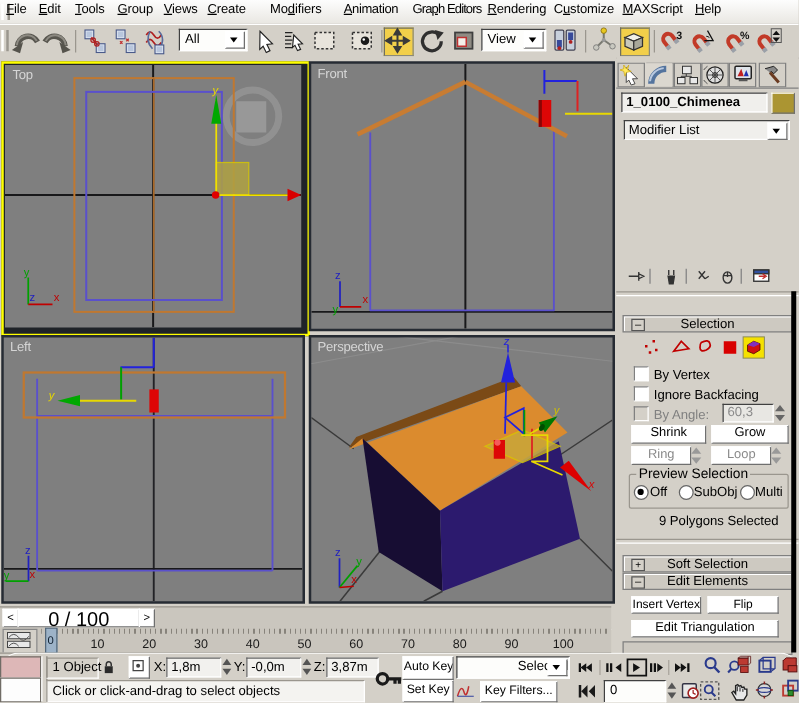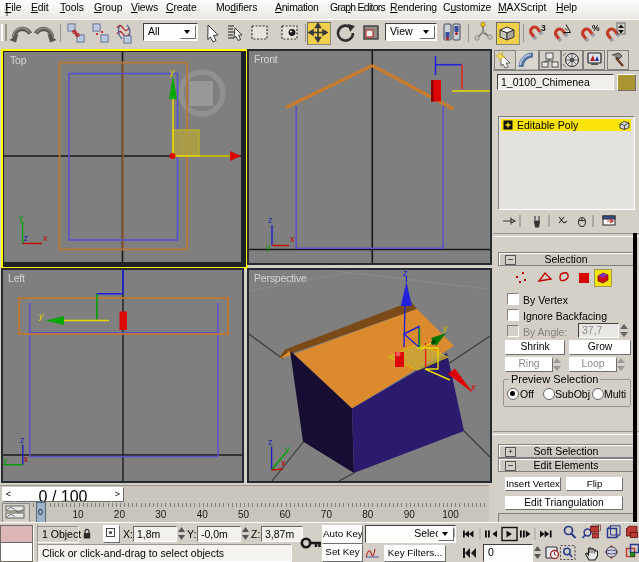--- a/index.html
+++ b/index.html
@@ -368,38 +368,33 @@
       <polygon points="97,11 100,5 102,11" fill="#c02020"></polygon>
       <polygon points="102,11 104,6 106,11" fill="#2030b0"></polygon>
       <rect x="98" y="13" width="7" height="2" fill="#555"></rect>
 
       <path d="M119 5 l7 -2 3 3 -3 3 -2 -2 -1 1" fill="#888" stroke="#222" stroke-width="0.8"></path>
       <path d="M123 8 l7 8" stroke="#6a3a20" stroke-width="2.4"></path>
     </svg>
   </div>
 
   <div class="abs sunk" style="left:4px;top:29px;width:115px;height:14px;border-color:#404040 #fff #fff #404040;background:#f0efec;">
-    <div style="font-size:10.5px;padding:1px 0 0 3px;">1_0100_Chimenea</div>
+    <div style="font-size:10.5px;padding:1px 0 0 3px;font-weight:bold;">1_0100_Chimenea</div>
   </div>
   <div class="abs" style="left:124px;top:29px;width:17px;height:15px;background:#ab9532;border:1px solid #6f6f6f;border-top-color:#fff;border-left-color:#fff;"></div>
 
-
-  <div class="abs" style="left:5px;top:71px;width:135px;height:92px;background:#e3e2de;border:1px solid #808080;border-bottom-color:#fff;border-right-color:#fff;">
-    <div class="abs" style="left:2px;top:2px;width:130px;height:12px;background:#fbe40a;">
-      <svg class="abs" style="left:2px;top:1px" width="11" height="10">
-          <rect x="0.5" y="0.5" width="9" height="9" fill="#111"></rect>
-          <path d="M2.5 5 h5 M5 2.5 v5" stroke="#fbe40a" stroke-width="1.3"></path>
+  <div class="abs sunk" style="left:6px;top:51px;width:131px;height:14px;border-color:#404040 #fff #fff #404040;background:#f0efec;">
+    <div style="font-size:10.5px;padding:1px 0 0 3px;">Modifier List</div>
+    <div class="abs raised" style="right:1px;top:1px;width:14px;height:12px;">
+      <svg width="12" height="10">
+          <polygon points="3,4 9,4 6,8" fill="#000"></polygon>
         </svg>
-      <div class="abs" style="left:16px;top:0px;font-size:10.5px;color:#000;">Editable Poly</div>
-      <svg class="abs" style="left:118px;top:1px" width="11" height="10">
-          <polygon points="1,4 5,1.5 10,3 10,7.5 5.5,9.5 1,8" fill="#d8d8d8" stroke="#222" stroke-width="0.8"></polygon>
-          <path d="M1 4 L5.5 5.5 L10 3 M5.5 5.5 V9.5" stroke="#222" stroke-width="0.8" fill="none"></path>
-        </svg>
-    </div>
-  </div>
+    </div>
+  </div>
+
 
   <svg class="abs" style="left:0;top:167px" width="146" height="18" viewBox="0 0 146 18">
     <g stroke="#333" stroke-width="1.1" fill="none">
       <path d="M10 9 h8 M18 5.5 v7 M18 7 l4 2 -4 2z"></path>
       <line x1="27" y1="3" x2="27" y2="15" stroke="#888"></line>
       <path d="M42 4 v4 m4 -4 v4 m-4.5 1 h5 l-1 6 h-3 z" fill="#333"></path>
       <line x1="56" y1="3" x2="56" y2="15" stroke="#888"></line>
       <path d="M66 5 l5 6 m0 -6 l-5 6 m5 0 l3 -2"></path>
       <ellipse cx="89" cy="10" rx="3.5" ry="4.5"></ellipse>
       <path d="M89 5.5 v4 m-3.5 -1 h7"></path>
@@ -433,21 +428,21 @@
     </g>
   </svg>
 
   <div class="abs sunk" style="left:14px;top:248px;width:10px;height:10px;"></div>
   <div class="abs" style="left:30px;top:249px;font-size:10.5px;">By Vertex</div>
   <div class="abs sunk" style="left:14px;top:264px;width:10px;height:10px;"></div>
   <div class="abs" style="left:30px;top:265px;font-size:10.5px;">Ignore Backfacing</div>
   <div class="abs sunk" style="left:14px;top:280px;width:10px;height:10px;background:#d4d0c8;"></div>
   <div class="abs" style="left:30px;top:281px;font-size:10.5px;color:#808080;">By Angle:</div>
   <div class="abs sunk" style="left:85px;top:278px;width:39px;height:13px;background:#e8e7e3;border-color:#404040 #fff #fff #404040;">
-    <div style="font-size:10.5px;color:#8a8a8a;padding:0 0 0 3px;">37,7</div>
+    <div style="font-size:10.5px;color:#8a8a8a;padding:0 0 0 3px;">60,3</div>
   </div>
   <div class="abs" style="left:125px;top:278px;width:12px;height:15px;">
     <svg width="12" height="15">
         <g fill="#666">
           <polygon points="2,6 10,6 6,1"></polygon>
           <polygon points="2,9 10,9 6,14"></polygon>
         </g>
       </svg>
   </div>
 
@@ -484,20 +479,21 @@
   <div class="abs" style="left:10px;top:334px;width:126px;height:26px;border:1px solid #9a968e;border-radius:2px;"></div>
   <div class="abs" style="left:16px;top:328px;background:#d4d0c8;font-size:11px;padding:0 2px;">Preview Selection</div>
   <div class="abs" style="left:14px;top:343px;width:10px;height:10px;border-radius:50%;background:#fff;border:1px solid #666;"></div>
   <div class="abs" style="left:17px;top:346px;width:5px;height:5px;border-radius:50%;background:#000;"></div>
   <div class="abs" style="left:27px;top:343px;font-size:10.5px;">Off</div>
   <div class="abs" style="left:50px;top:343px;width:10px;height:10px;border-radius:50%;background:#fff;border:1px solid #666;"></div>
   <div class="abs" style="left:62px;top:343px;font-size:10.5px;">SubObj</div>
   <div class="abs" style="left:99px;top:343px;width:10px;height:10px;border-radius:50%;background:#fff;border:1px solid #666;"></div>
   <div class="abs" style="left:111px;top:343px;font-size:10.5px;">Multi</div>
 
+  <div class="abs" style="left:0px;top:366px;width:146px;text-align:center;font-size:10.5px;"><span style="margin-left:18px">9 Polygons Selected</span></div>
   <div class="abs" style="left:0;top:386px;width:146px;height:2px;border-top:1px solid #9a968e;border-bottom:1px solid #fff;"></div>
 
   <div class="abs" style="left:5px;top:399px;width:134px;height:12px;background:#cdc9c1;border:1px solid #808080;box-shadow:inset 1px 1px 0 #fff;">
     <div class="abs" style="left:6px;top:2px;width:9px;height:8px;border:1px solid #555;background:#d4d0c8;font-size:8px;line-height:7px;text-align:center;">+</div>
     <div style="text-align:center;font-size:10.5px;">Soft Selection</div>
   </div>
 
   <div class="abs" style="left:5px;top:413px;width:134px;height:12px;background:#cdc9c1;border:1px solid #808080;box-shadow:inset 1px 1px 0 #fff;">
     <div class="abs" style="left:6px;top:2px;width:9px;height:8px;border:1px solid #555;background:#d4d0c8;font-size:9px;line-height:6px;text-align:center;">–</div>
     <div style="text-align:center;font-size:10.5px;">Edit Elements</div>
@@ -552,21 +548,21 @@
       <rect x="3" y="9" width="18" height="5" fill="#e8e8e8" stroke="#444" stroke-width="0.8"></rect>
       <path d="M4 6 q4 -5 8 0 t8 -1 M4 13 q4 -5 8 0" stroke="#555" fill="none" stroke-width="0.8"></path>
     </svg>
   </div>
 
   <div class="abs" style="left:36px;top:0px;width:8px;height:19px;background:#9db3c8;border:1px solid #55687a;">
     <div style="font-size:9px;color:#102030;margin:4px 0 0 1px;">0</div>
   </div>
 </div>
 
-<div class="abs" id="statusbar" style="left:0;top:522px;width:639px;height:40px;background:#d4d0c8;border-top:1px solid #fff;font-size:10.5px;">
+<div class="abs" id="statusbar" style="left:0;top:522px;width:639px;height:40px;background:#d4d0c8;border-top:1px solid #fff;font-size:10.5px;border-radius:15px;">
 
   <div class="abs" style="left:0px;top:2px;width:31px;height:17px;background:#ddb7b7;border:1px solid #706c66;border-bottom:1px solid #fff;"></div>
   <div class="abs" style="left:0px;top:19px;width:31px;height:18px;background:#fdfdfd;border:1px solid #706c66;"></div>
   <div class="abs" style="left:33px;top:2px;width:3px;height:36px;border-left:1px solid #fff;border-right:1px solid #8a867e;"></div>
 
   <div class="abs" style="left:37px;top:3px;width:40px;height:15px;border:1px solid #9a968e;border-bottom-color:#fff;border-right-color:#fff;">
     <div style="padding:1px 0 0 4px;white-space:nowrap;">1 Object</div>
   </div>
 
   <svg class="abs" style="left:82px;top:5px" width="10" height="12" viewBox="0 0 10 12">

